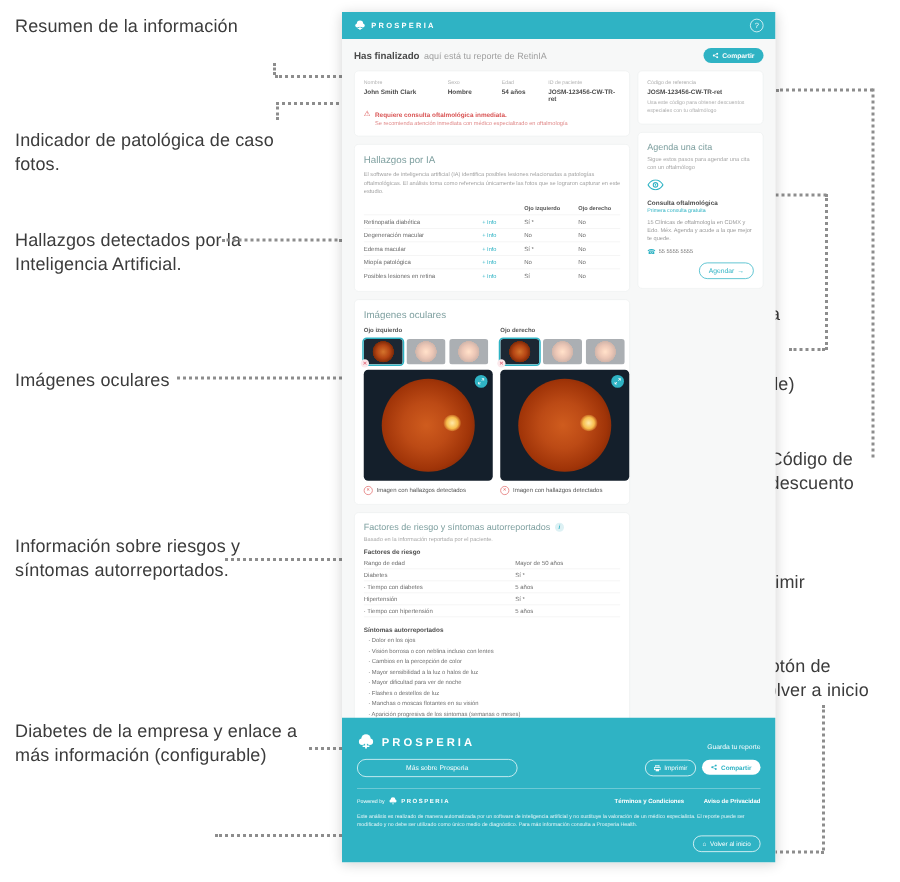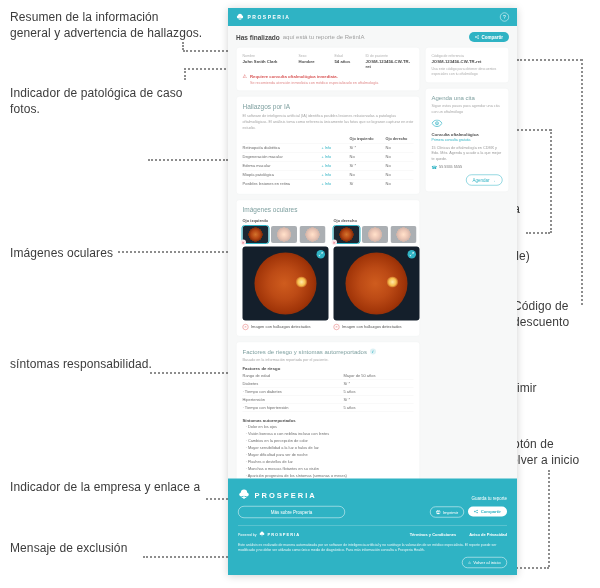--- a/index.html
+++ b/index.html
@@ -128,37 +128,41 @@
   .btn-back{border:1.5px solid #fff;border-radius:11px;height:20px;padding:0 12px;font-size:8.5px;
       display:flex;align-items:center;gap:5px;}
 </style>
 </head>
 <body>
 
 <div class="canvas">
 
   <div class="ann" style="left:10px;top:10px;width:230px">
     <div>Resumen de la información</div>
-    <div>general y advertencia de hallazgos.</div>
   </div>
   <div class="ann" style="left:10px;top:86px;width:220px">
     <div>Indicador de patológica de caso</div>
     <div>fotos.</div>
   </div>
+  <div class="ann" style="left:10px;top:153px;width:220px">
+    <div>Hallazgos detectados por la</div>
+    <div>Inteligencia Artificial.</div>
+  </div>
   <div class="ann" style="left:10px;top:246px;width:220px">
     <div>Imágenes oculares</div>
   </div>
   <div class="ann" style="left:10px;top:357px;width:220px">
-    <div>síntomas responsabilidad.</div>
+    <div>Información sobre riesgos y</div>
+    <div>síntomas autorreportados.</div>
   </div>
   <div class="ann" style="left:10px;top:480px;width:225px">
-    <div>Indicador de la empresa y enlace a</div>
+    <div>Diabetes de la empresa y enlace a</div>
+    <div>más información (configurable)</div>
   </div>
   <div class="ann" style="left:10px;top:541px;width:220px">
-    <div>Mensaje de exclusión</div>
   </div>
 
   <div class="ann" style="left:455px;top:202px;width:110px">
     <div>Enlace para</div>
     <div>agendar</div>
     <div>cita médica</div>
     <div>(configurable)</div>
   </div>
   <div class="ann" style="left:513px;top:299px;width:90px">
     <div>Código de</div>

